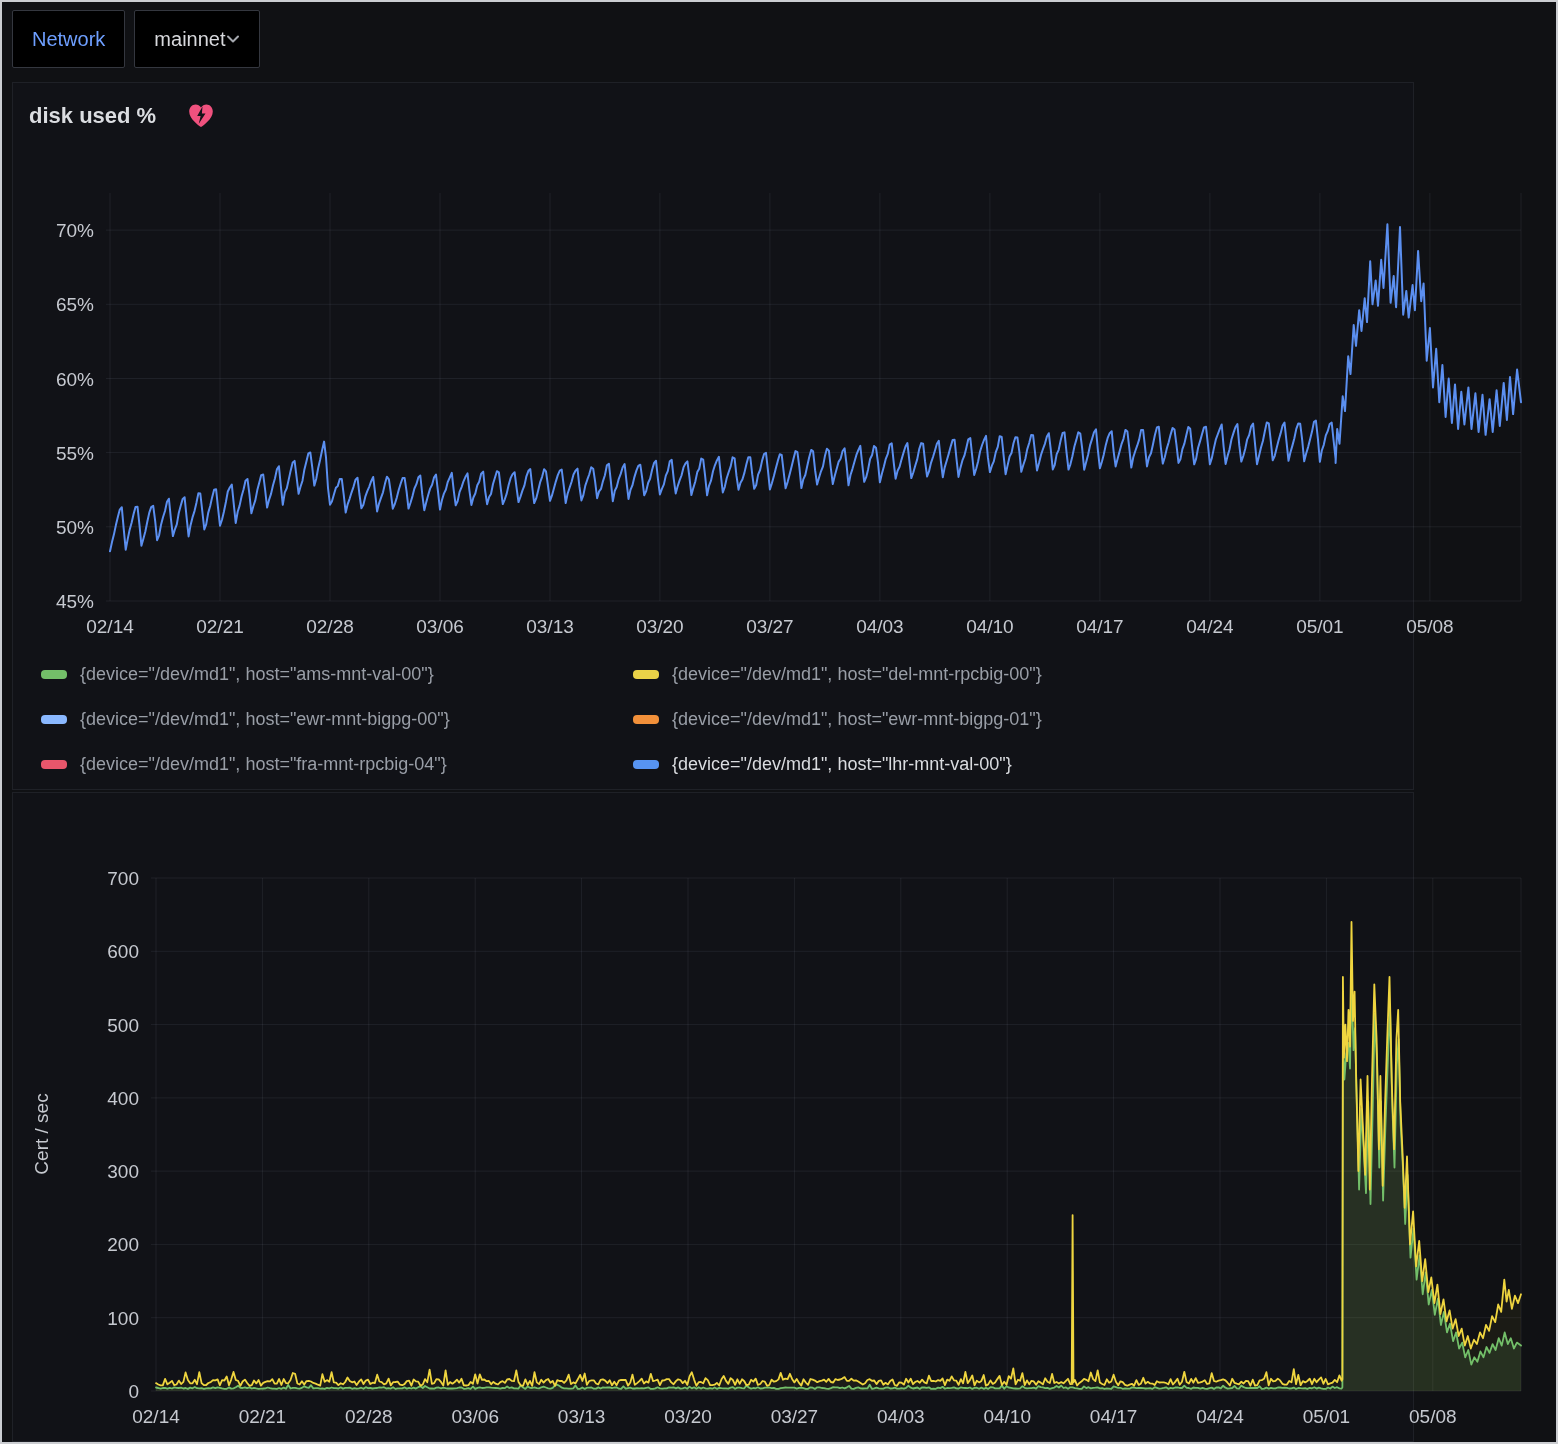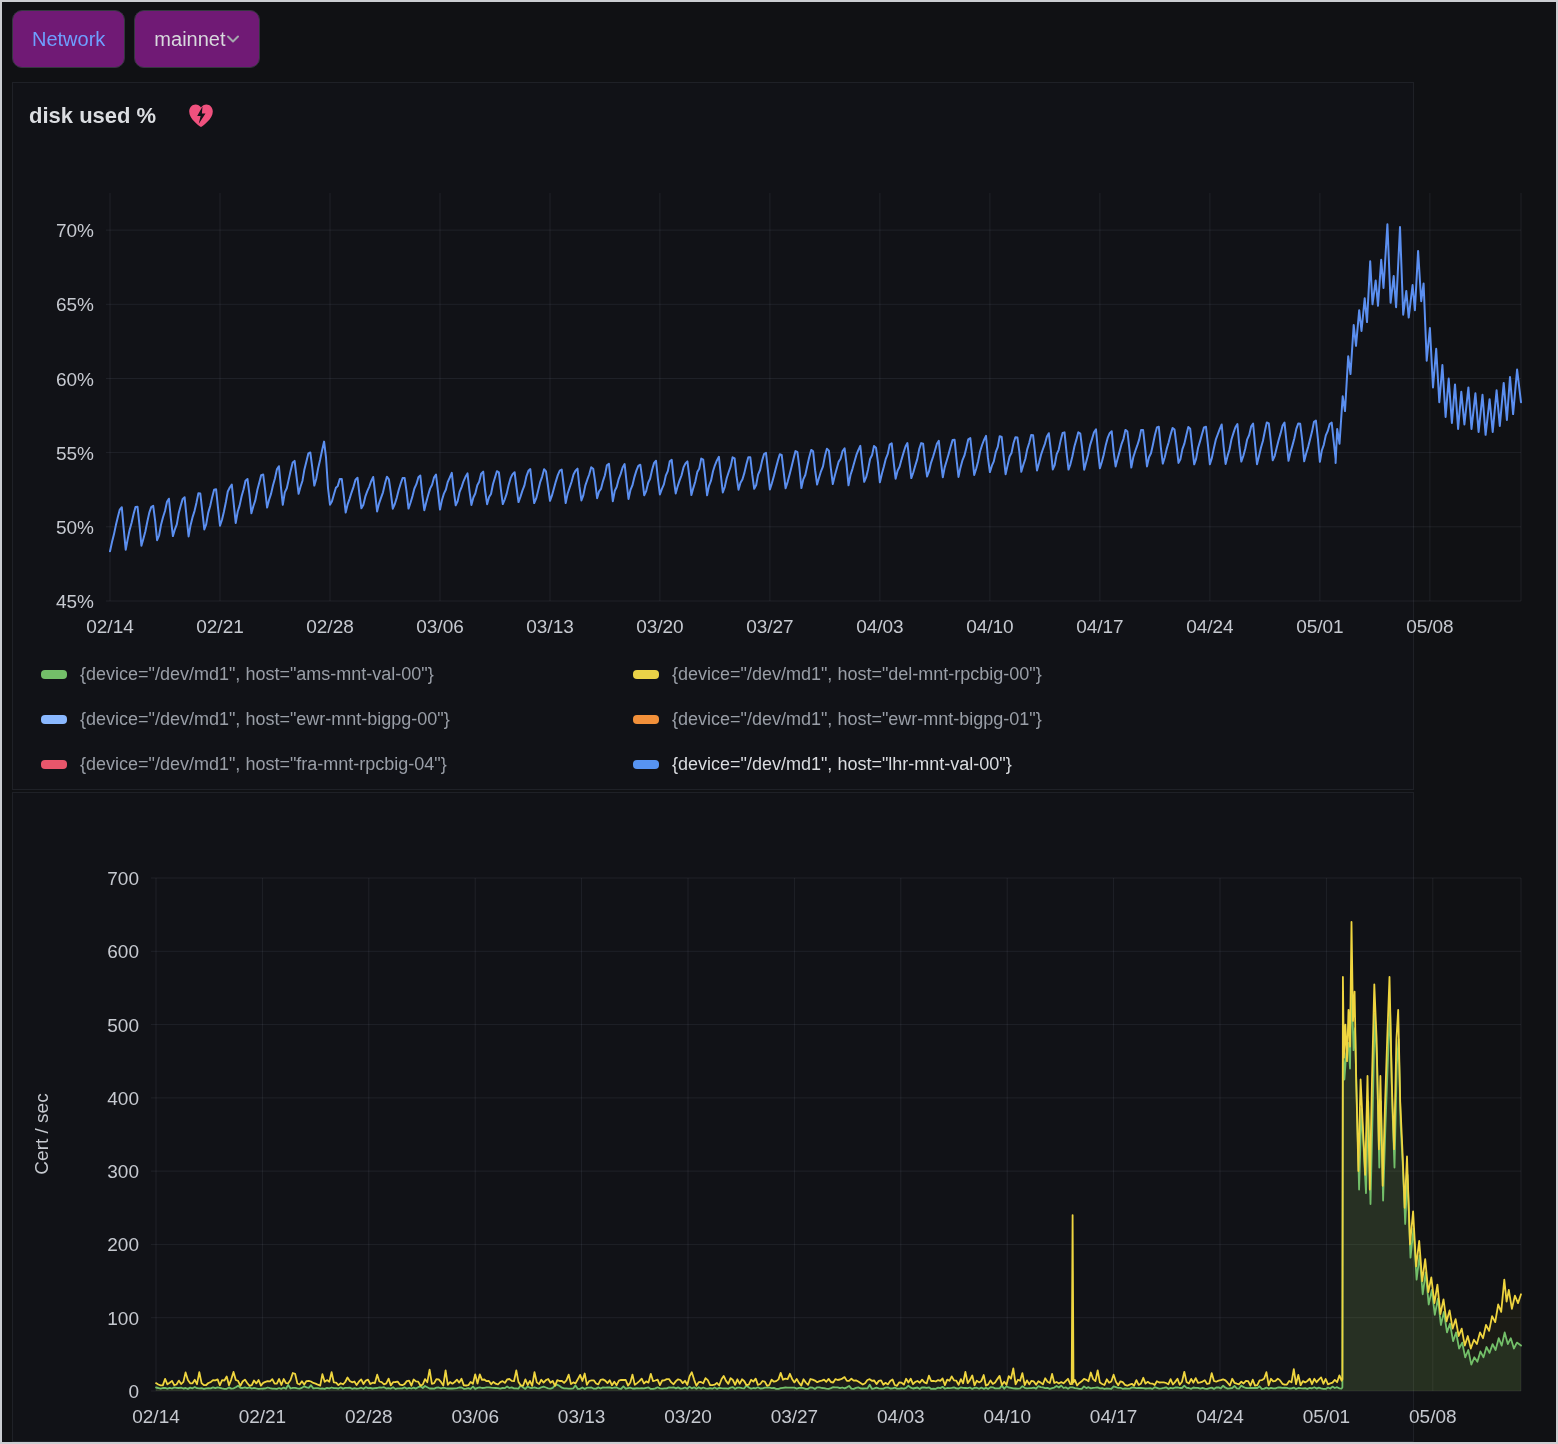--- a/index.html
+++ b/index.html
@@ -2,22 +2,22 @@
 <html><head>
 <meta charset="utf-8">
 <style>
   html,body{margin:0;padding:0}
   body{
     width:1558px;height:1444px;box-sizing:border-box;position:relative;overflow:hidden;
     background:#101114;border:2px solid #cbcdd1;
     font-family:"Liberation Sans",sans-serif;
   }
   .header{position:absolute;left:10px;top:8px;display:flex;gap:9px}
-  .hbox{border:1px solid #34373f;border-radius:10px;height:58px;display:flex;align-items:center;
-        padding:16px 19px;background:#701a75;box-sizing:border-box;cursor:pointer}
+  .hbox{border:1px solid #34373f;border-radius:2px;height:58px;display:flex;align-items:center;
+        padding:16px 19px;background:#000000;box-sizing:border-box;cursor:pointer}
   .network-label{color:#6E9FFF;font-size:20px;font-weight:500}
   .dropdown-value{color:#D8D9DD;font-size:20px;font-weight:500;}
   .panel{position:absolute;left:10px;width:1402px;background:#111217;border:1px solid #1f2127;box-sizing:border-box}
   #panel1{top:80px;height:708px}
   #panel2{top:790px;height:650px}
   .title-row{position:absolute;display:flex;align-items:center}
   #panel1 .title-row{left:16px;top:18px;gap:30px}
   #panel2 .title-row{left:16px;top:5px;gap:34px}
   .p-title{font-size:22px;font-weight:600;color:#DBDDE1;cursor:pointer}
   #panel2 .p-title{color:#A6AAB1}

